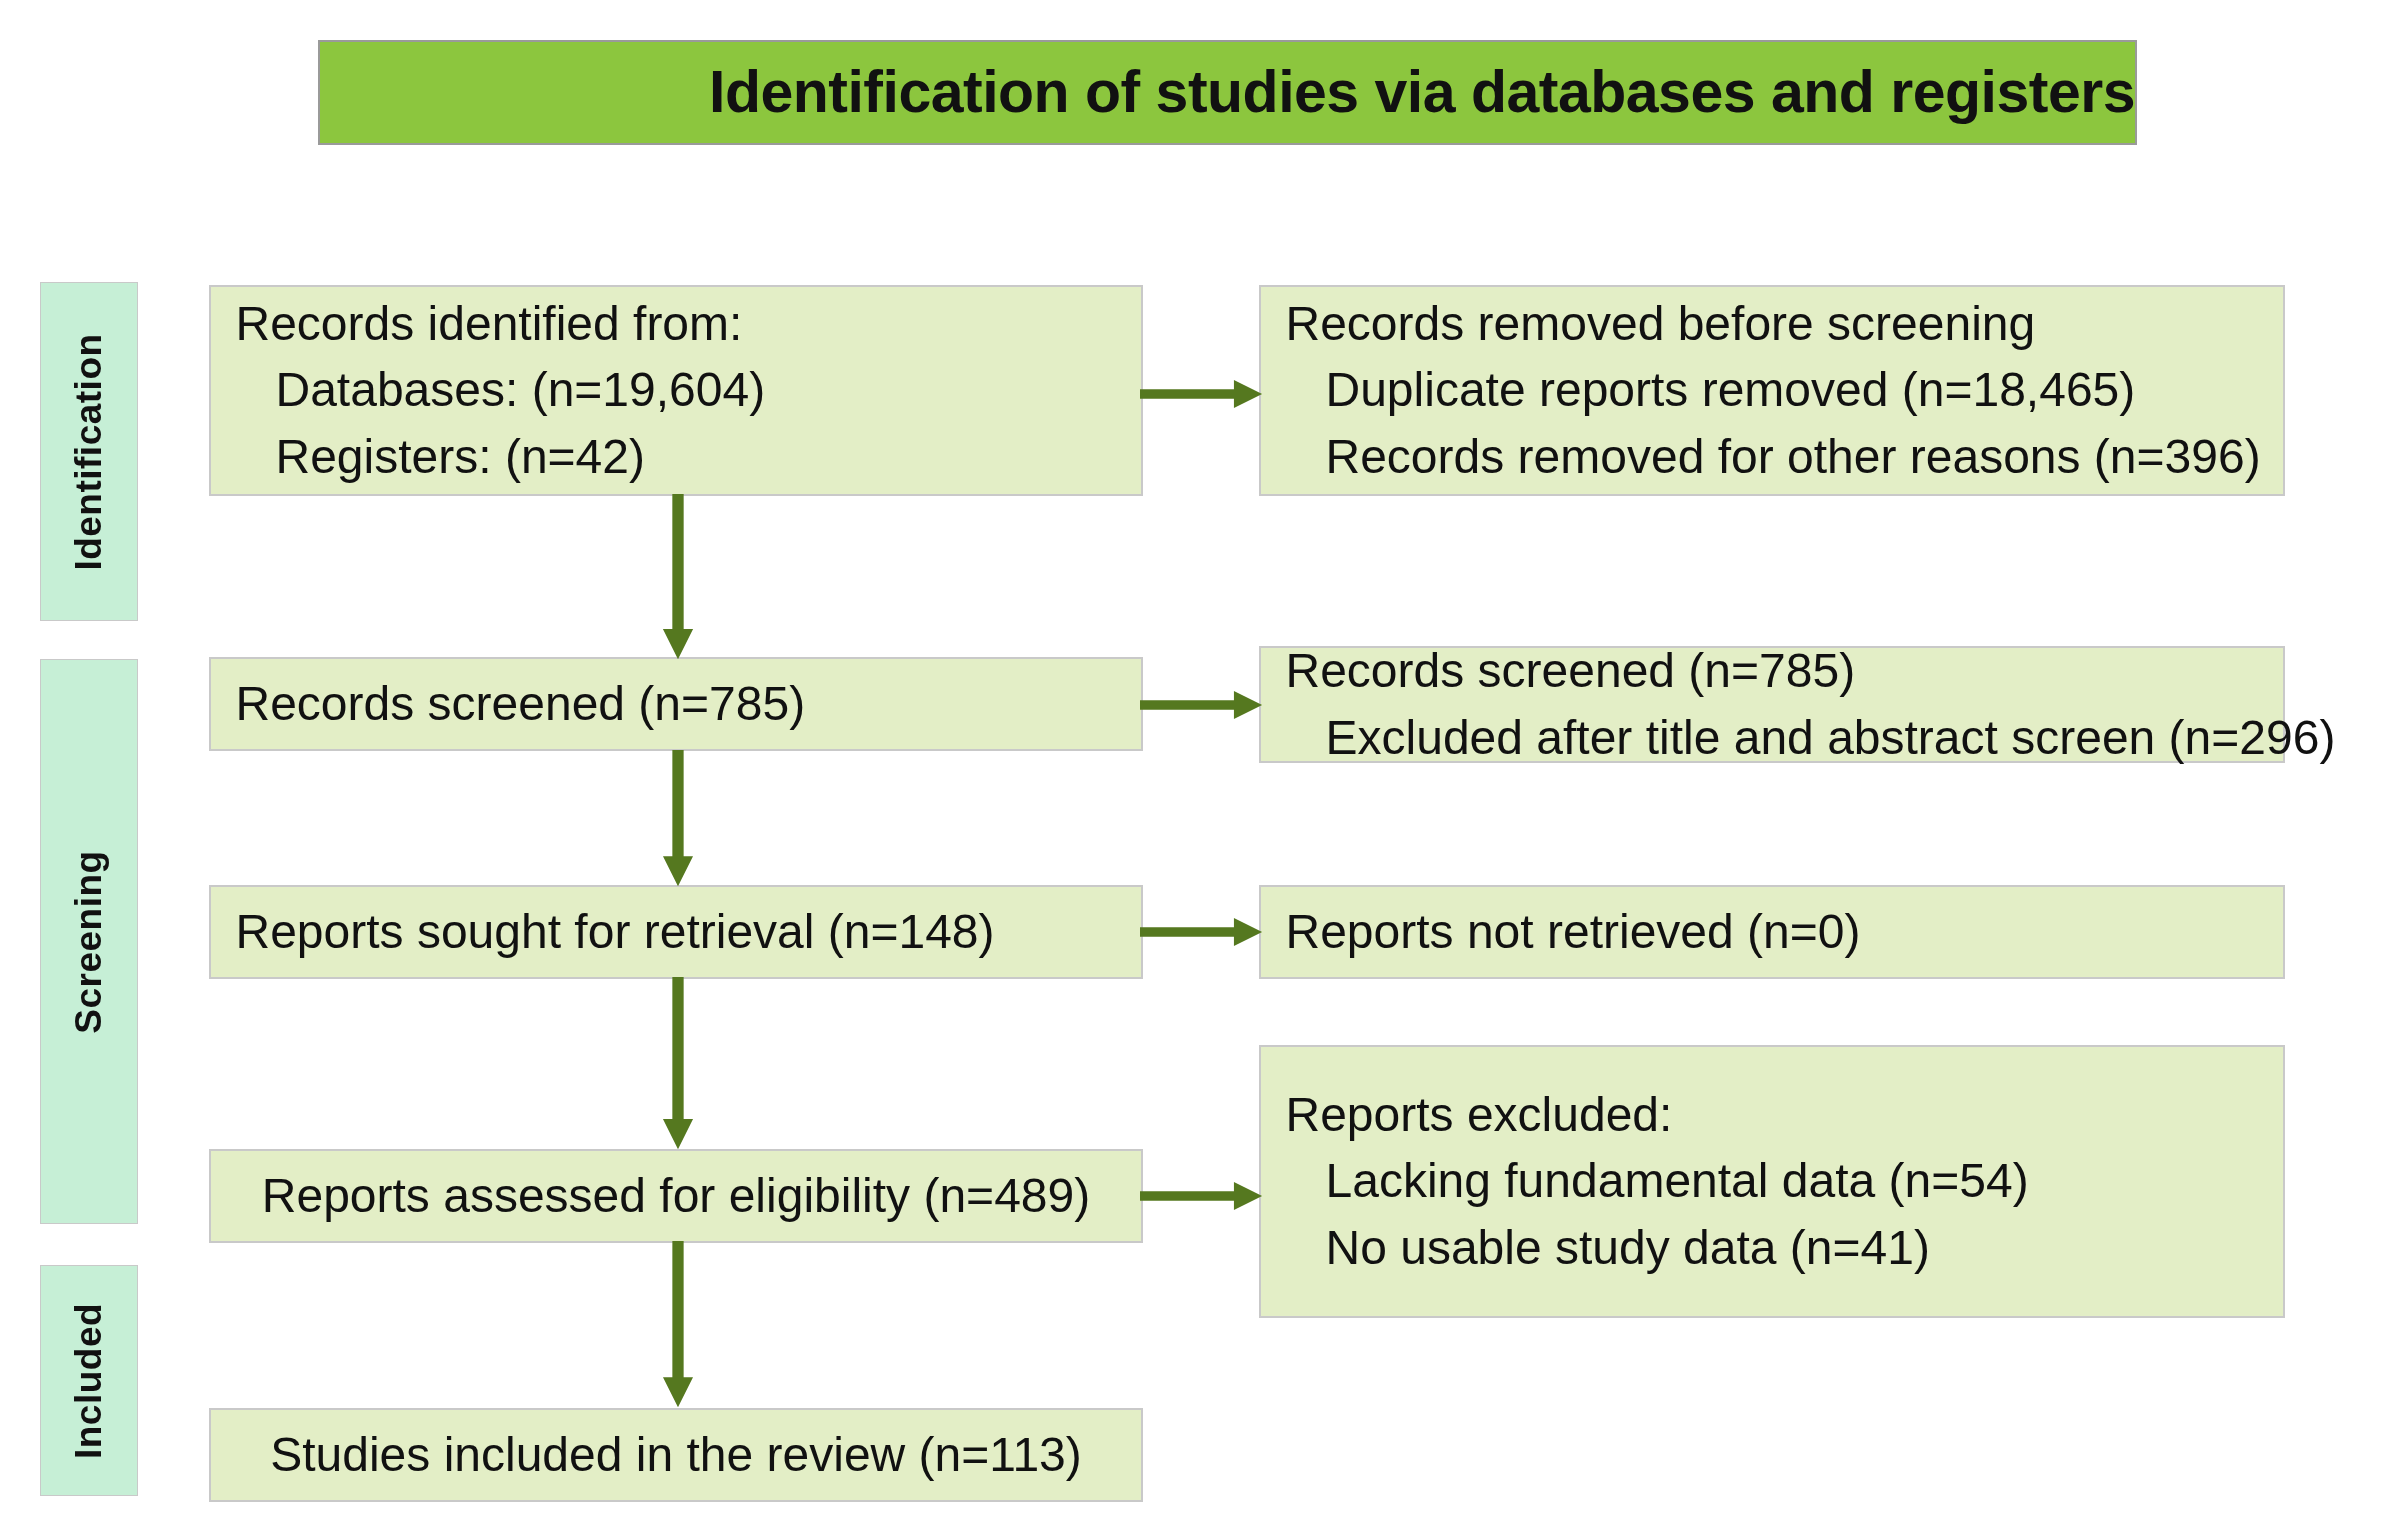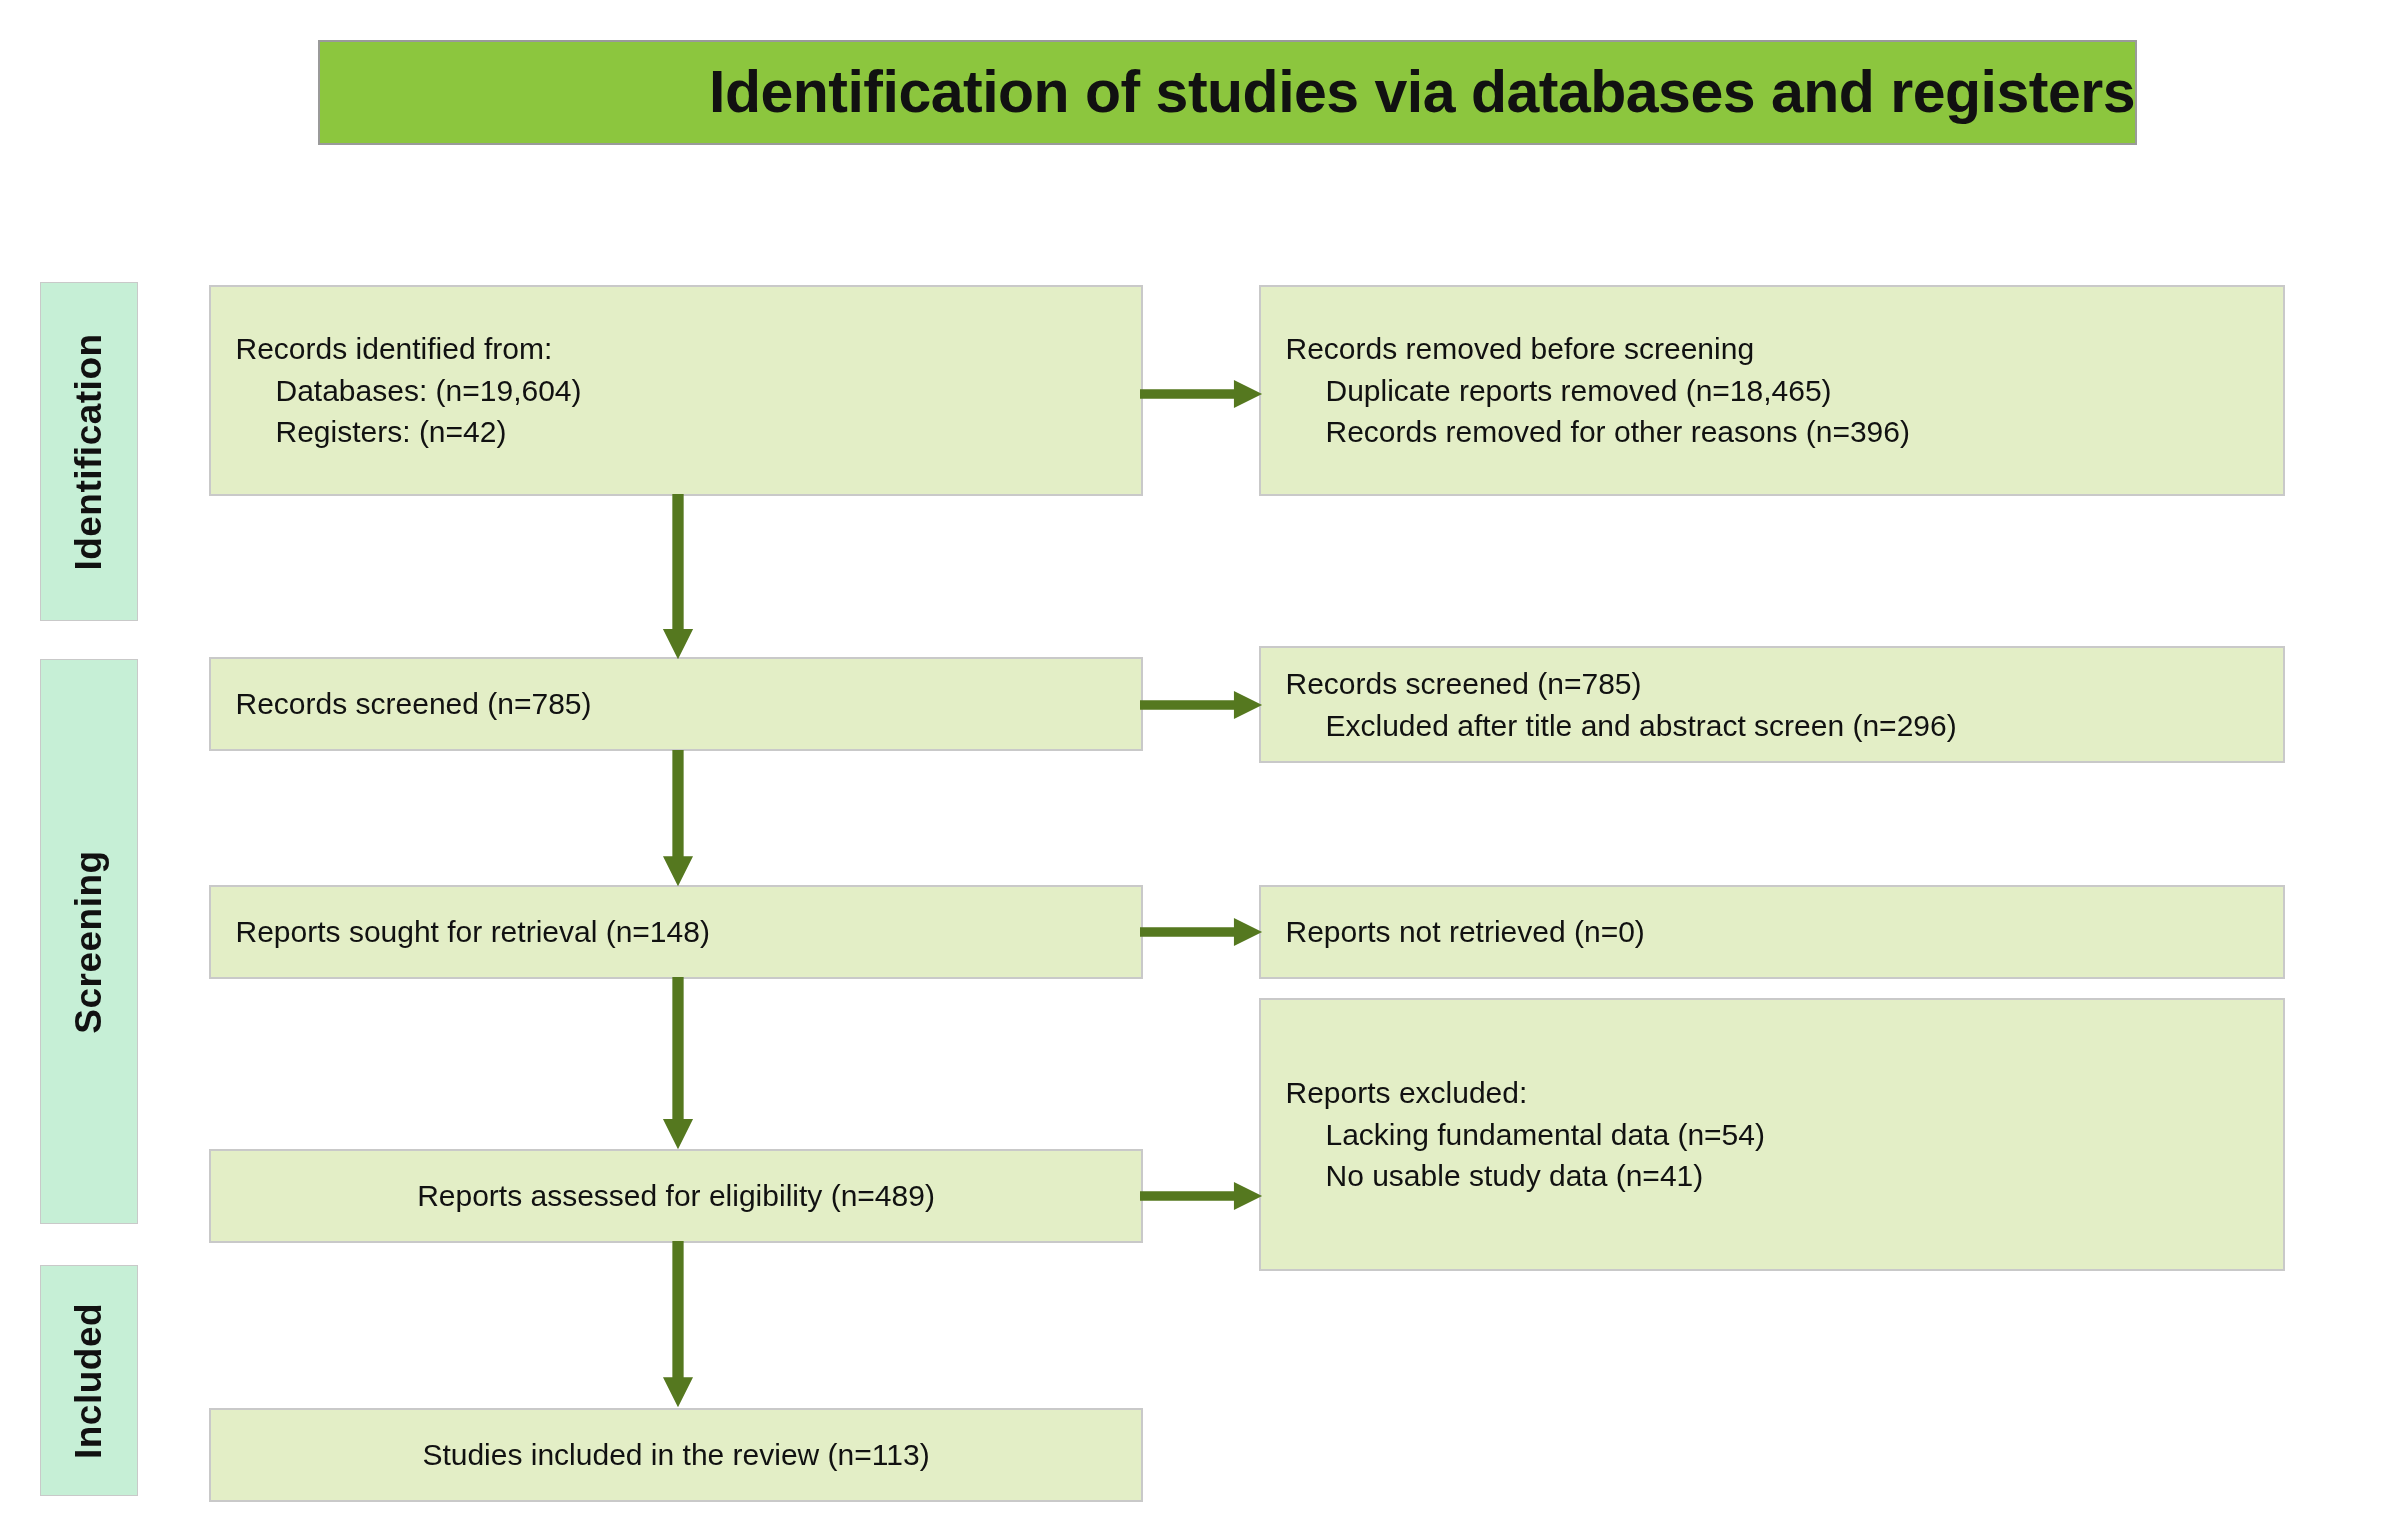--- a/index.html
+++ b/index.html
@@ -72,39 +72,39 @@
     position: absolute;
     background: #E3EEC6;
     border: 2.8px solid #C9C9C9;
     box-sizing: border-box;
     padding: 21px 24.5px;
     display: flex;
     flex-direction: column;
     justify-content: center;
   }
   .flow-line {
-    font-size: 30px;
+    font-size: 48px;
     color: #111111;
     line-height: 1.38;
     white-space: nowrap;
   }
   .flow-line.indent { padding-left: 40px; }
 
   
   #box-identified      { left: 209px;  top: 285px;  width: 934px;  height: 211px; }
   #box-screened        { left: 209px;  top: 657px;  width: 934px;  height: 94px; }
   #box-sought          { left: 209px;  top: 885px;  width: 934px;  height: 94px; }
   #box-assessed        { left: 209px;  top: 1149px; width: 934px;  height: 94px; text-align: center; }
   #box-included        { left: 209px;  top: 1408px; width: 934px;  height: 94px; align-items: center; }
 
   
   #box-removed         { left: 1259px; top: 285px;  width: 1026px; height: 211px; }
   #box-excluded-screen { left: 1259px; top: 646px;  width: 1026px; height: 117px; }
   #box-not-retrieved   { left: 1259px; top: 885px;  width: 1026px; height: 94px; }
-  #box-reports-excluded{ left: 1259px; top: 998px; width: 1026px; height: 273px; }
+  #box-reports-excluded{ left: 1259px; top: 1045px; width: 1026px; height: 273px; }
 
   
   .arrow {
     position: absolute;
     pointer-events: none;
   }
   .arrow svg { display: block; }
 </style>
 </head>
 <body>

